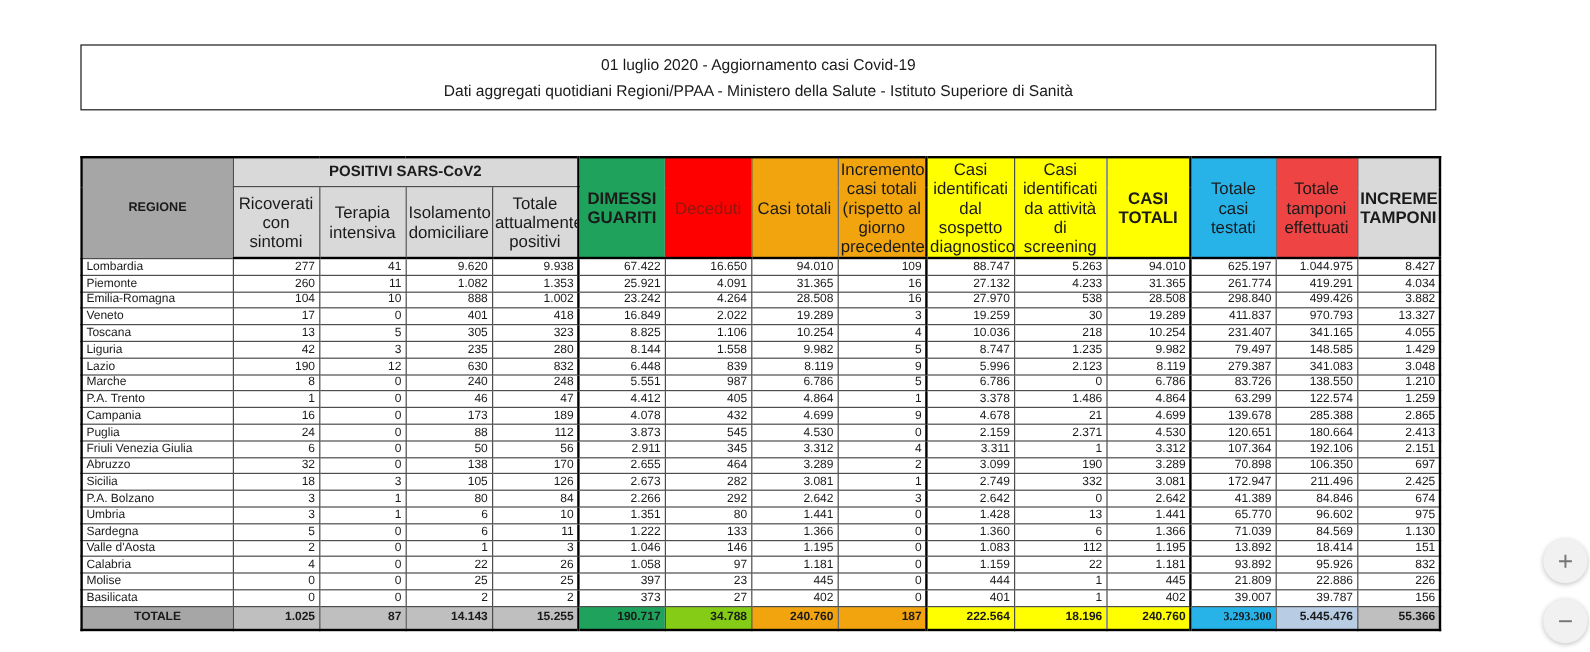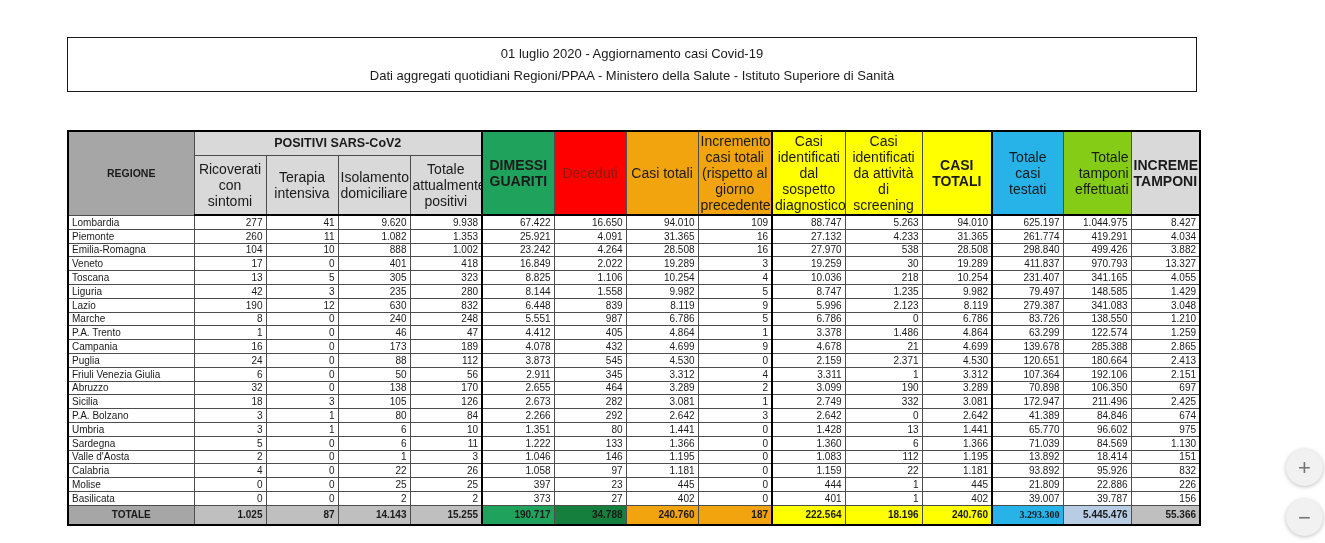--- a/index.html
+++ b/index.html
@@ -23,21 +23,21 @@
   th.sub-h { background: #D9D9D9; font-weight: normal; height: 53px; white-space: normal; }
   th.regione-h { background: #A6A6A6; font-size: 10.5px; }
   th.colored { white-space: normal; border-bottom: 2px solid #000; }
   thead tr:last-child th { border-bottom: 2px solid #000; }
 
   .c-green  { background: #1FA35C; }
   .c-red    { background: #FF0000; }
   .c-orange { background: #F1A40E; }
   .c-yellow { background: #FFFF00; }
   .c-cyan   { background: #27B2E8; }
-  .c-lblue  { background: #84cc16; text-align: right; }
+  .c-lblue  { background: #ef4444; }
   .c-lgray  { background: #D9D9D9; }
   .c-tgray  { background: #BFBFBF; }
   .red-text { color: #8B1A10; }
 
   .bL { border-left: 2px solid #000 !important; }
 
   tbody tr.data-row { height: 13.8px; }
   tbody td { font-size: 10px; padding: 0 3px; vertical-align: middle; background: #fff; }
   tbody td.region { text-align: left; }
   tbody td.num { text-align: right; }
@@ -460,21 +460,21 @@
         <td class="num">39.787</td>
         <td class="num">156</td>
       </tr>
       <tr class="totale-row">
         <td class="region" style="background-color: rgb(166, 166, 166);">TOTALE</td>
         <td class="num c-tgray" style="background-color: rgb(191, 191, 191);">1.025</td>
         <td class="num c-tgray" style="background-color: rgb(191, 191, 191); text-align: right;">87</td>
         <td class="num c-tgray" style="background-color: rgb(191, 191, 191); padding-left: 12px;">14.143</td>
         <td class="num c-tgray" style="background-color: rgb(191, 191, 191);">15.255</td>
         <td class="num c-green bL" style="background-color: rgb(31, 163, 92);">190.717</td>
-        <td class="num c-red" style="background-color: #15803d;">34.788</td>
+        <td class="num c-red" style="background-color: #84cc16;">34.788</td>
         <td class="num c-orange" style="background-color: rgb(241, 164, 14);">240.760</td>
         <td class="num c-orange" style="background-color: rgb(241, 164, 14);">187</td>
         <td class="num c-yellow bL" style="background-color: rgb(255, 255, 0);">222.564</td>
         <td class="num c-yellow" style="background-color: rgb(255, 255, 0);">18.196</td>
         <td class="num c-yellow" style="background-color: rgb(255, 255, 0);">240.760</td>
         <td class="num c-cyan bL" style="background-color: rgb(39, 178, 232); font-family: Liberation Serif, serif;">3.293.300</td>
         <td class="num c-lblue" style="background-color: rgb(184, 204, 228);">5.445.476</td>
         <td class="num c-tgray" style="background-color: rgb(191, 191, 191);">55.366</td>
       </tr>
     </tbody>

